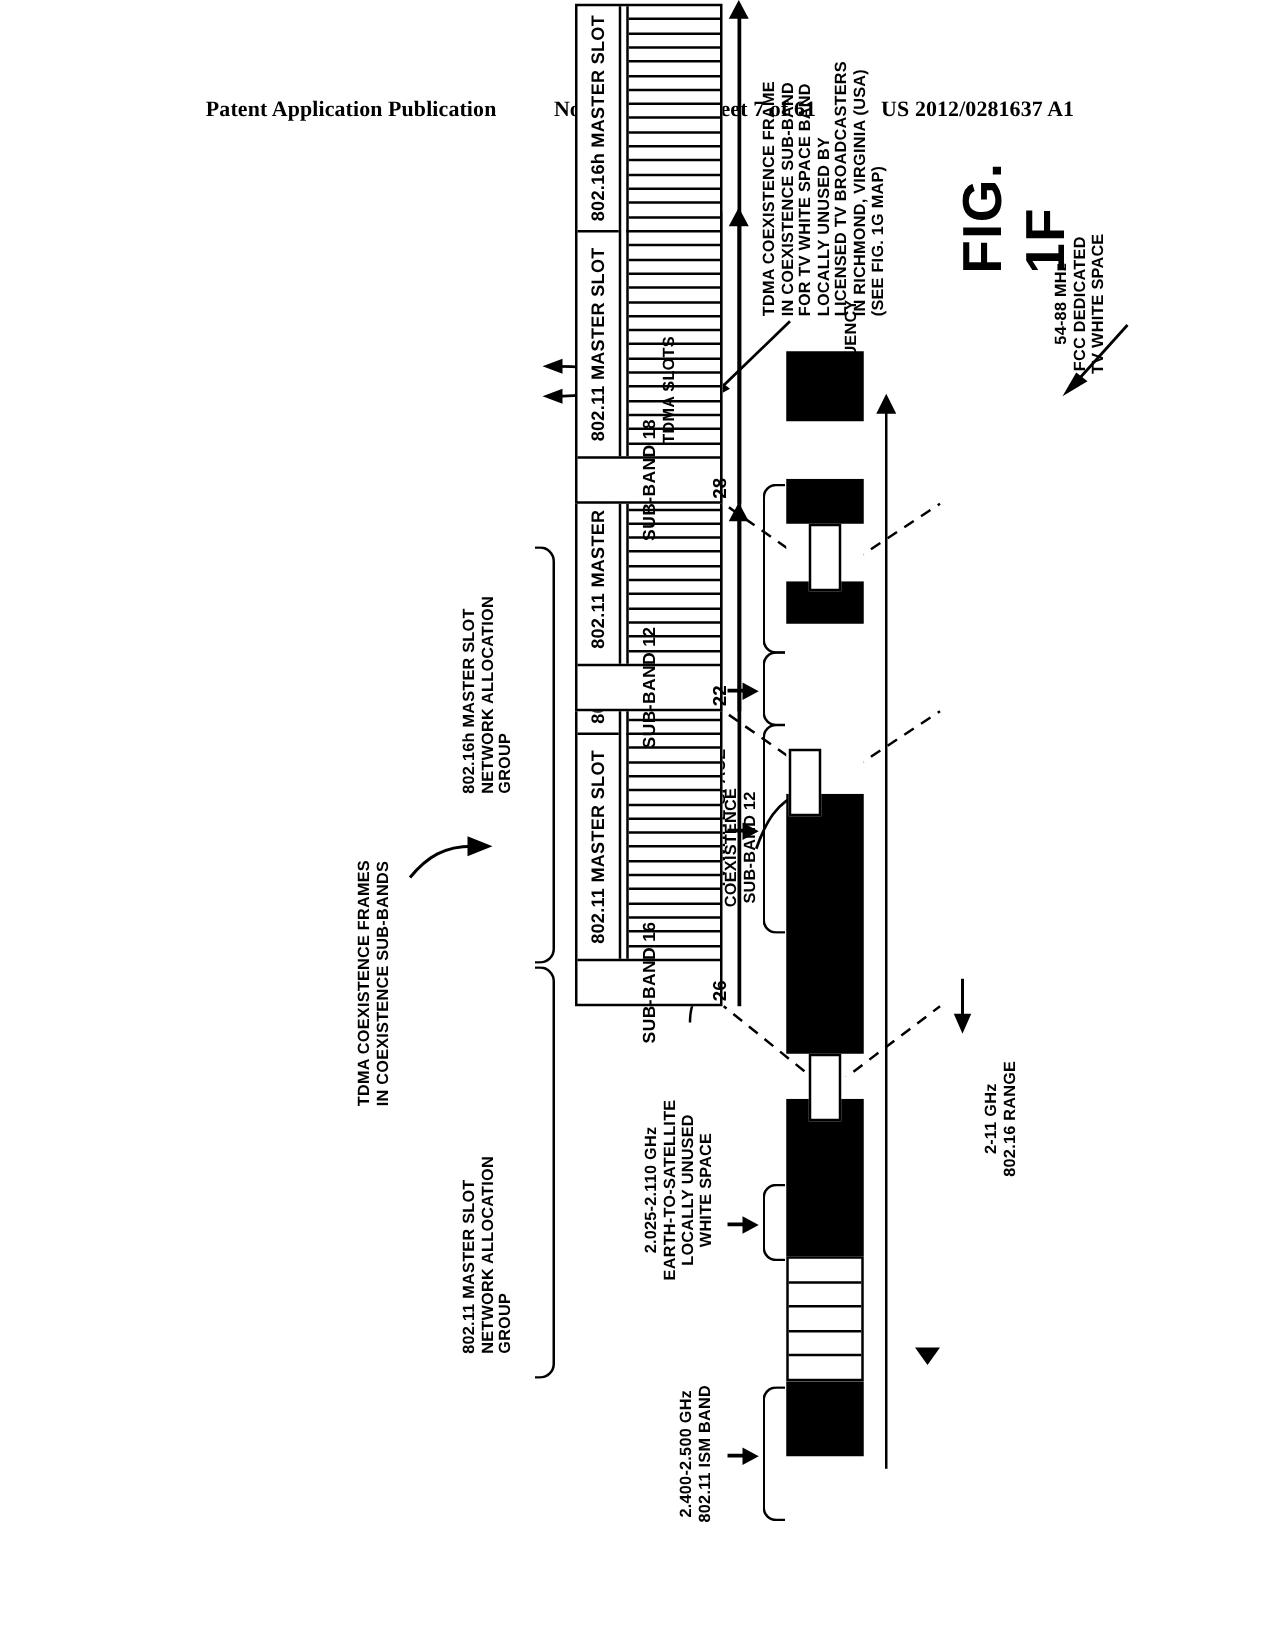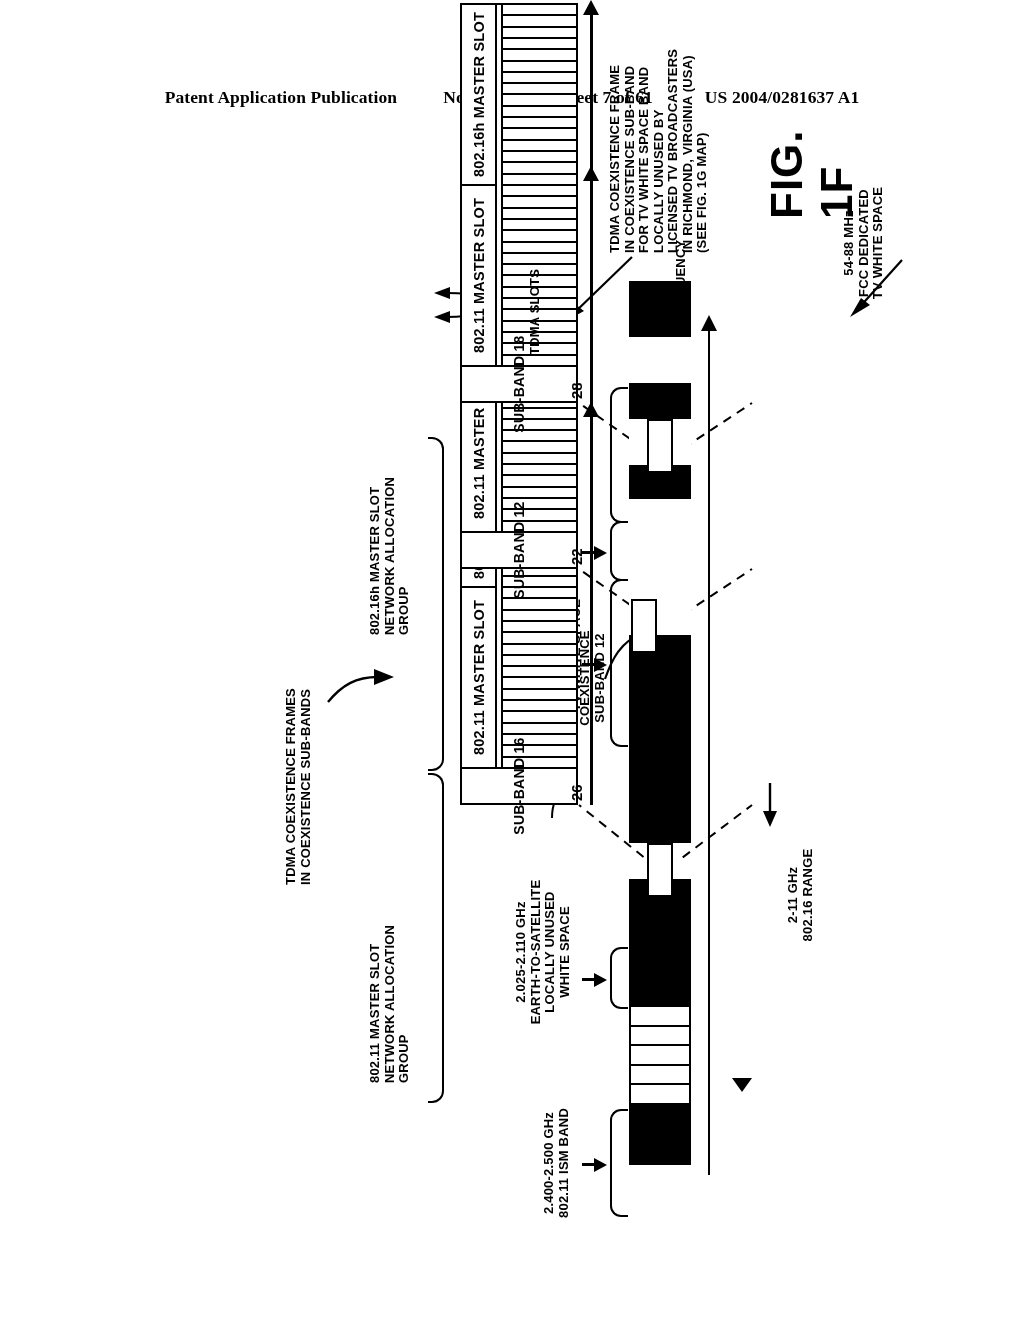--- a/index.html
+++ b/index.html
@@ -1,20 +1,20 @@
 <!DOCTYPE html>
 <html><head>
 <meta charset="utf-8">
 <style>
   html,body{margin:0;padding:0;background:#ffffff;}
   body{width:1024px;height:1320px;position:relative;overflow:hidden;
        font-family:"Liberation Sans",sans-serif;color:#000;}
 
   
-  .pub-header{position:absolute;left:0;top:84px;width:1024px;height:26px;
+  .pub-header{position:absolute;left:0;top:74px;width:1024px;height:26px;
       font-family:"Liberation Serif",serif;font-weight:bold;font-size:17.5px;
       display:flex;justify-content:center;align-items:center;letter-spacing:.1px;}
   .pub-header span{white-space:nowrap;}
   .hdr-gap1{display:inline-block;width:46px;}
   .hdr-gap2{display:inline-block;width:22px;}
   .hdr-gap3{display:inline-block;width:52px;}
 
   
   #figure-canvas{
       position:absolute;
@@ -92,21 +92,21 @@
 </head>
 <body>
 
 <div class="pub-header">
   <span>Patent Application Publication</span>
   <span class="hdr-gap1"></span>
   <span>Nov. 8, 2012</span>
   <span class="hdr-gap2"></span>
   <span>Sheet 7 of 61</span>
   <span class="hdr-gap3"></span>
-  <span>US 2004/0281637 A1</span>
+  <span>US 2012/0281637 A1</span>
 </div>
 
 <div id="figure-canvas">
 
   <svg class="overlay">
 
     <g stroke="#000" stroke-width="2" fill="none" stroke-dasharray="9,7">
       <path d="M408,514 L470,437"></path>
       <path d="M408,528 L470,610"></path>
     </g>

